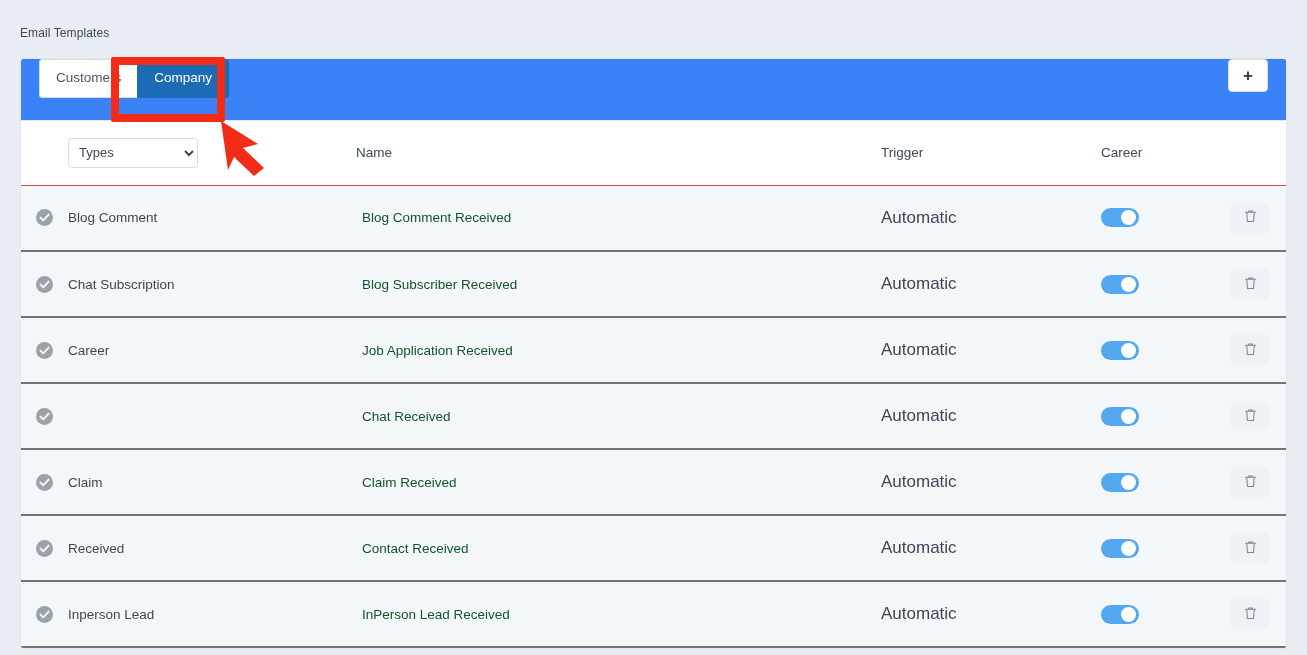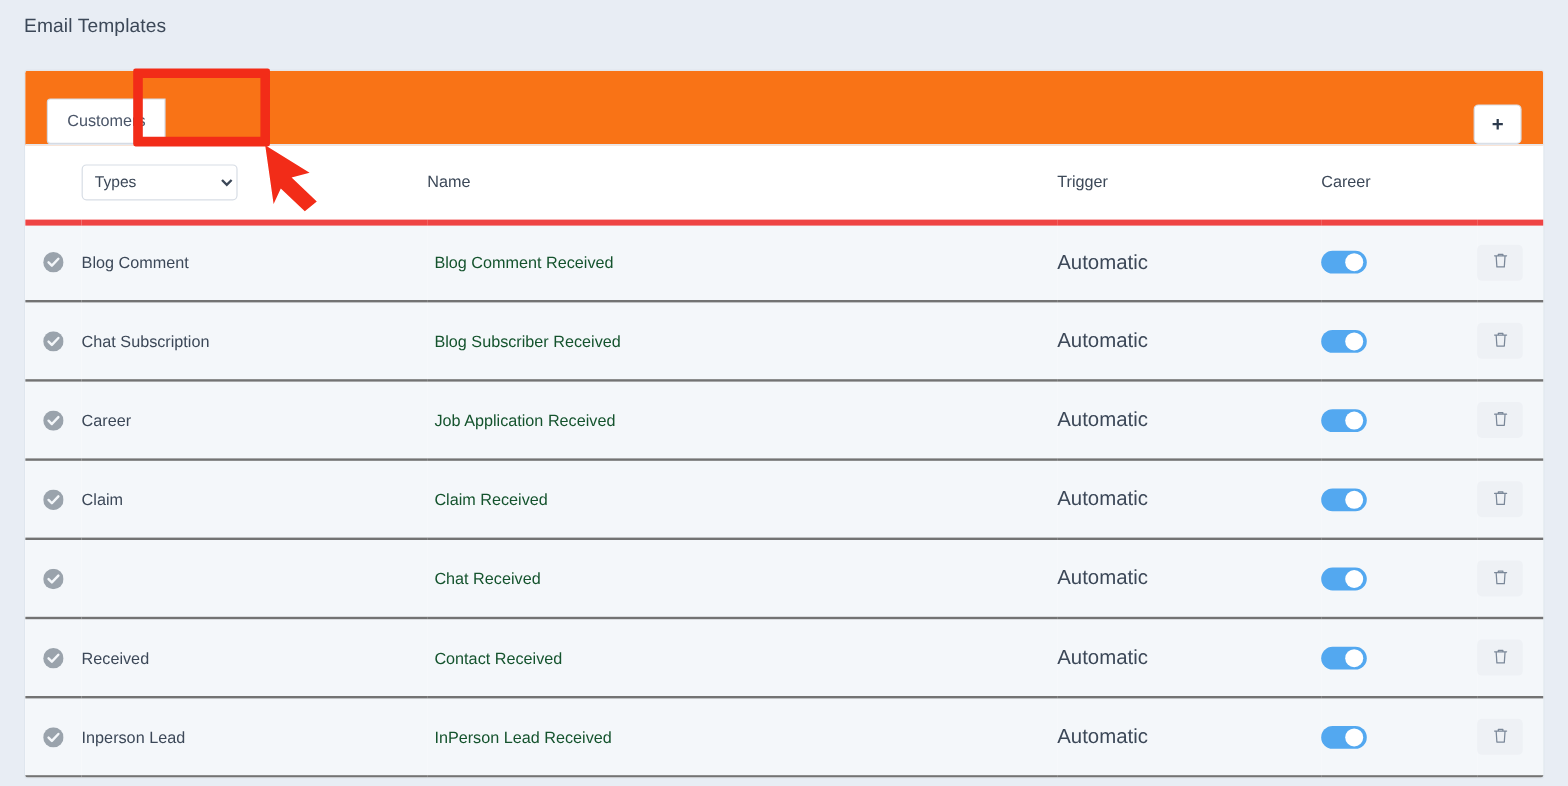--- a/index.html
+++ b/index.html
@@ -12,47 +12,47 @@
 
   body {
     background: #e8edf4;
     font-family: "Liberation Sans", sans-serif;
     color: #3c4858;
     -webkit-font-smoothing: antialiased;
   }
 
   
   .page-title {
-    font-size: 16px;
+    font-size: 12px;
     font-weight: 400;
     color: #3c4858;
-    padding: 14px 0 0 20px;
+    padding: 26px 0 0 20px;
     letter-spacing: .1px;
   }
 
   
   .card {
     position: absolute;
     left: 20px;
     top: 58px;
     width: 1267px;
     background: #ffffff;
     border: 1px solid #dfe6ee;
     border-radius: 3px;
     overflow: hidden;
   }
 
   
   .toolbar {
     height: 62px;
     display: flex;
-    align-items: flex-end;
+    align-items: flex-start;
     padding: 0 18px;
     border-bottom: 1px solid #e3e8ef;
-    background: #f97316;
+    background: #3b82f6;
     position: relative;
   }
 
   .btn-group { display: flex; }
 
   .tab-btn {
     font-family: "Liberation Sans", sans-serif;
     font-size: 13.5px;
     line-height: 1;
     padding: 11px 16px 12px;
@@ -94,21 +94,21 @@
 
   .tbl thead th {
     background: #ffffff;
     font-size: 13.5px;
     font-weight: 400;
     color: #3c4858;
     text-align: left;
     padding: 0;
     height: 64px;
     vertical-align: middle;
-    border-bottom: 5px solid #ef4444;
+    border-bottom: 1px solid #ef4444;
     margin-left: 32px;
   }
 
   .col-check  { width: 47px; }
   .col-type   { width: 288px; }
   .col-name   { width: 525px; }
   .col-trig   { width: 220px; }
   .col-active { width: 130px; }
   .col-del    { width: 56px; }
 
@@ -217,20 +217,21 @@
 </head>
 <body>
 
 <h1 class="page-title">Email Templates</h1>
 
 <div class="card">
 
   <div class="toolbar">
     <div class="btn-group">
       <button class="tab-btn">Customers</button>
+      <button class="tab-btn active">Company</button>
     </div>
     <button class="add-btn">
       <span>+</span>
     </button>
   </div>
 
   <table class="tbl">
     <colgroup>
       <col class="col-check">
         <col class="col-type">
@@ -297,37 +298,37 @@
               <span><svg width="13" height="14" viewBox="0 0 13 14">
                   <path d="M1.5 3.2h10M4.6 3.2V1.9h3.8v1.3M2.8 3.2l.6 9.2h6.2l.6-9.2" stroke="#7b8899" stroke-width="1.05" fill="none" stroke-linecap="round" stroke-linejoin="round"></path>
                 </svg></span>
             </button></td>
         </tr>
         <tr>
           <td class="chk-cell"><span><svg class="check-icon" viewBox="0 0 16 16">
                 <circle cx="8" cy="8" r="8" fill="#9aa3ac"></circle>
                 <path d="M4.2 8.1 L6.8 10.7 L11.9 5.3" stroke="#f4f7fa" stroke-width="1.9" fill="none" stroke-linecap="round" stroke-linejoin="round"></path>
               </svg></span></td>
+          <td><span></span></td>
+          <td><a class="name-link">Chat Received</a></td>
+          <td><span class="trig-txt">Automatic</span></td>
+          <td><span class="toggle"><span class="knob"></span></span></td>
+          <td><button class="del-btn">
+              <span><svg width="13" height="14" viewBox="0 0 13 14">
+                  <path d="M1.5 3.2h10M4.6 3.2V1.9h3.8v1.3M2.8 3.2l.6 9.2h6.2l.6-9.2" stroke="#7b8899" stroke-width="1.05" fill="none" stroke-linecap="round" stroke-linejoin="round"></path>
+                </svg></span>
+            </button></td>
+        </tr>
+        <tr>
+          <td class="chk-cell"><span><svg class="check-icon" viewBox="0 0 16 16">
+                <circle cx="8" cy="8" r="8" fill="#9aa3ac"></circle>
+                <path d="M4.2 8.1 L6.8 10.7 L11.9 5.3" stroke="#f4f7fa" stroke-width="1.9" fill="none" stroke-linecap="round" stroke-linejoin="round"></path>
+              </svg></span></td>
           <td><span>Claim</span></td>
           <td><a class="name-link">Claim Received</a></td>
-          <td><span class="trig-txt">Automatic</span></td>
-          <td><span class="toggle"><span class="knob"></span></span></td>
-          <td><button class="del-btn">
-              <span><svg width="13" height="14" viewBox="0 0 13 14">
-                  <path d="M1.5 3.2h10M4.6 3.2V1.9h3.8v1.3M2.8 3.2l.6 9.2h6.2l.6-9.2" stroke="#7b8899" stroke-width="1.05" fill="none" stroke-linecap="round" stroke-linejoin="round"></path>
-                </svg></span>
-            </button></td>
-        </tr>
-        <tr>
-          <td class="chk-cell"><span><svg class="check-icon" viewBox="0 0 16 16">
-                <circle cx="8" cy="8" r="8" fill="#9aa3ac"></circle>
-                <path d="M4.2 8.1 L6.8 10.7 L11.9 5.3" stroke="#f4f7fa" stroke-width="1.9" fill="none" stroke-linecap="round" stroke-linejoin="round"></path>
-              </svg></span></td>
-          <td><span></span></td>
-          <td><a class="name-link">Chat Received</a></td>
           <td><span class="trig-txt">Automatic</span></td>
           <td><span class="toggle"><span class="knob"></span></span></td>
           <td><button class="del-btn">
               <span><svg width="13" height="14" viewBox="0 0 13 14">
                   <path d="M1.5 3.2h10M4.6 3.2V1.9h3.8v1.3M2.8 3.2l.6 9.2h6.2l.6-9.2" stroke="#7b8899" stroke-width="1.05" fill="none" stroke-linecap="round" stroke-linejoin="round"></path>
                 </svg></span>
             </button></td>
         </tr>
         <tr>
           <td class="chk-cell"><span><svg class="check-icon" viewBox="0 0 16 16">

